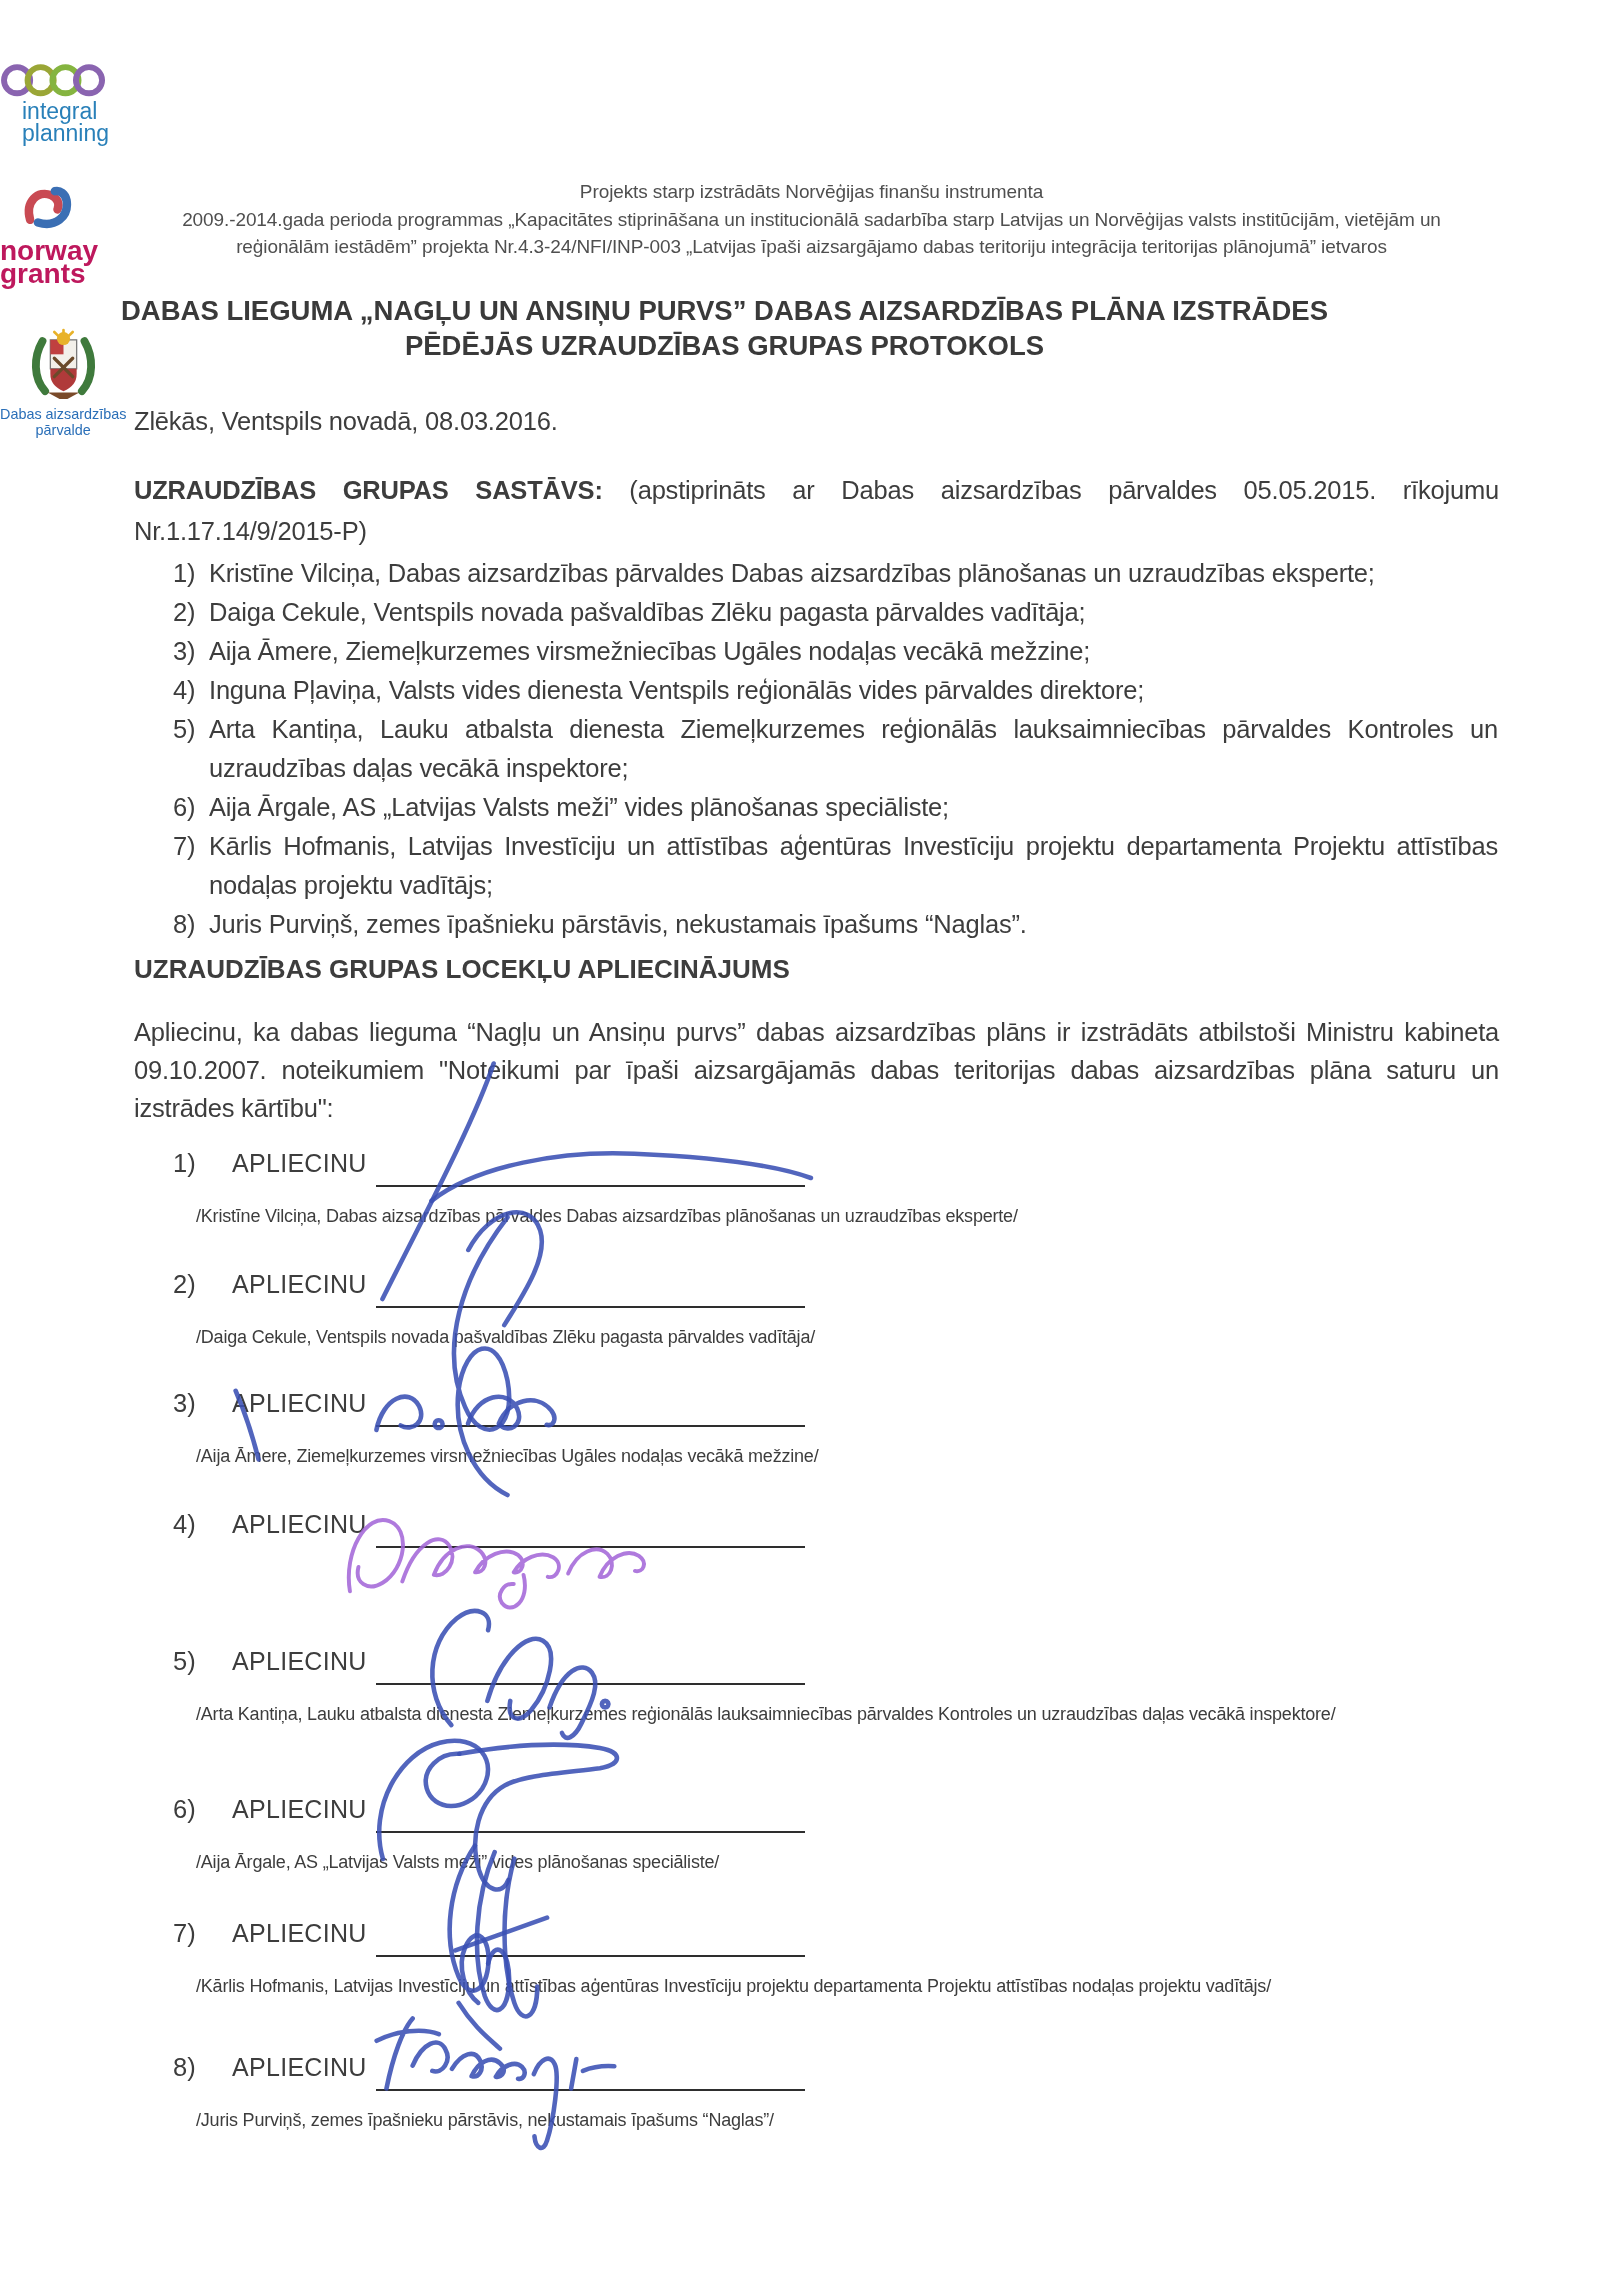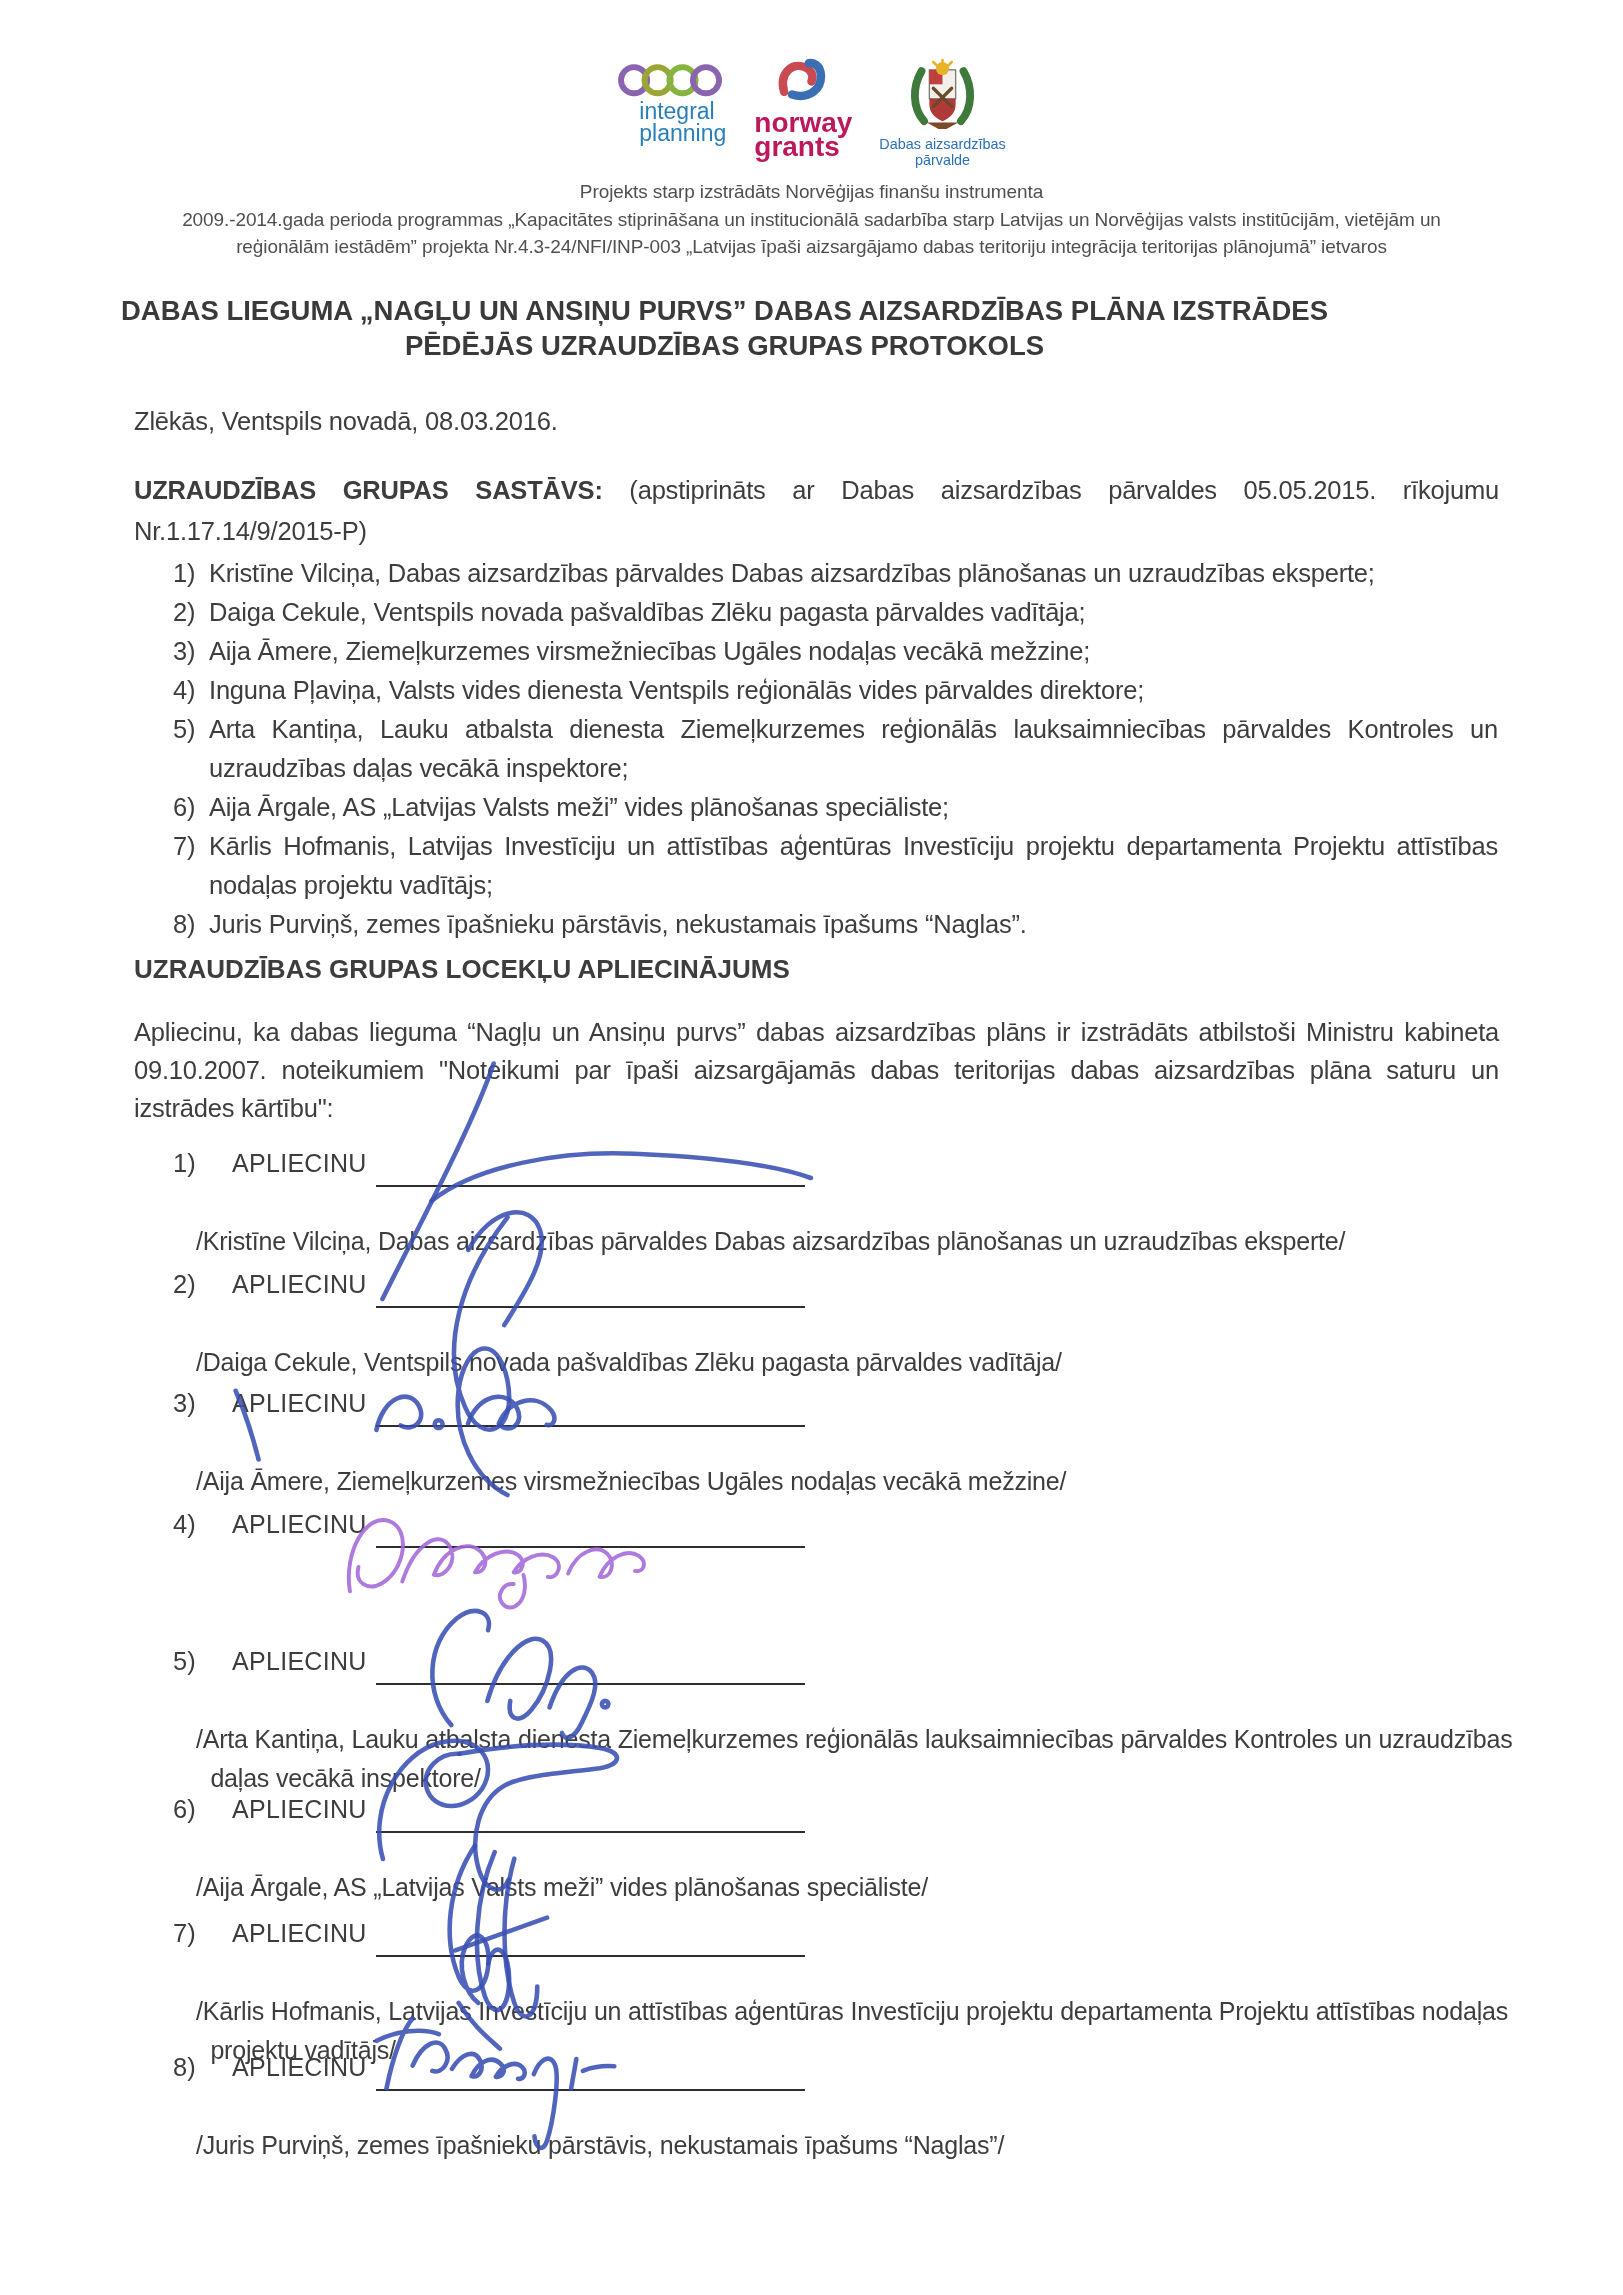--- a/index.html
+++ b/index.html
@@ -6,21 +6,21 @@
   .page{
     position:relative;
     width:1623px;height:2295px;
     background:#ffffff;
     font-family:"Liberation Sans", sans-serif;
     color:#3d3d3d;
     overflow:hidden;
   }
   .abs{position:absolute;}
   
-  .logos{top:58px;left:0;width:1623px;display:flex;justify-content:center;align-items:flex-start;gap:27px;}
+  .logos{top:58px;left:0;width:1623px;display:flex;justify-content:center;align-items:flex-start;gap:42px;flex-direction:column;}
   .logo{display:flex;flex-direction:column;align-items:center;}
   .ip-text{color:#2980b9;font-size:23px;line-height:22px;margin-top:-9.2px;align-self:flex-start;margin-left:22px;}
   .ng-text{color:#be185d;font-size:28px;line-height:23.6px;font-weight:600;margin-top:10px;}
   .dap-text{color:#2a6fb8;font-size:14.4px;line-height:16.4px;text-align:center;margin-top:2.6px;}
   
   .proj-note{top:178px;left:0;width:1623px;text-align:center;font-size:19px;line-height:27.5px;color:#4f4f4f;letter-spacing:-0.1px;}
   
   .title{top:293px;left:0;width:1449px;text-align:center;font-weight:bold;font-size:27.5px;line-height:35px;color:#3a3a3a;}
   
   .body-text{font-size:25.5px;letter-spacing:-0.2px;color:#3d3d3d;}
@@ -31,21 +31,21 @@
   .m-num{width:36px;flex:0 0 36px;}
   .m-text{width:1289px;text-align:justify;}
   .heading2{top:954px;left:134px;font-weight:bold;font-size:26px;}
   .intro{top:1013px;left:134px;width:1365px;text-align:justify;line-height:38px;}
   
   .sig-block{left:173px;width:1329px;}
   .sig-row{display:flex;align-items:flex-end;height:38px;}
   .sig-num{width:59px;flex:0 0 59px;padding-bottom:9.2px;font-size:25.5px;}
   .sig-label{width:144px;flex:0 0 144px;padding-bottom:9.2px;font-size:25px;letter-spacing:0.3px;}
   .sig-line{width:429px;flex:0 0 429px;border-bottom:2.6px solid #2e2e2e;height:0.7px;}
-  .sig-caption{margin-top:35px;margin-left:23px;width:1306px;font-size:25px;line-height:39px;letter-spacing:-0.2px;padding-left:14.4px;text-indent:-14.4px;}
+  .sig-caption{margin-top:10px;margin-left:23px;width:1306px;font-size:18px;line-height:39px;letter-spacing:-0.2px;padding-left:14.4px;text-indent:-14.4px;}
   .sig-svg{position:absolute;pointer-events:none;}
   .sig-svg path{fill:none;stroke-linecap:round;stroke-linejoin:round;opacity:0.88;}
 </style>
 </head>
 <body>
 
 <div class="page">
 
   <div class="abs logos">
     <div class="logo">

